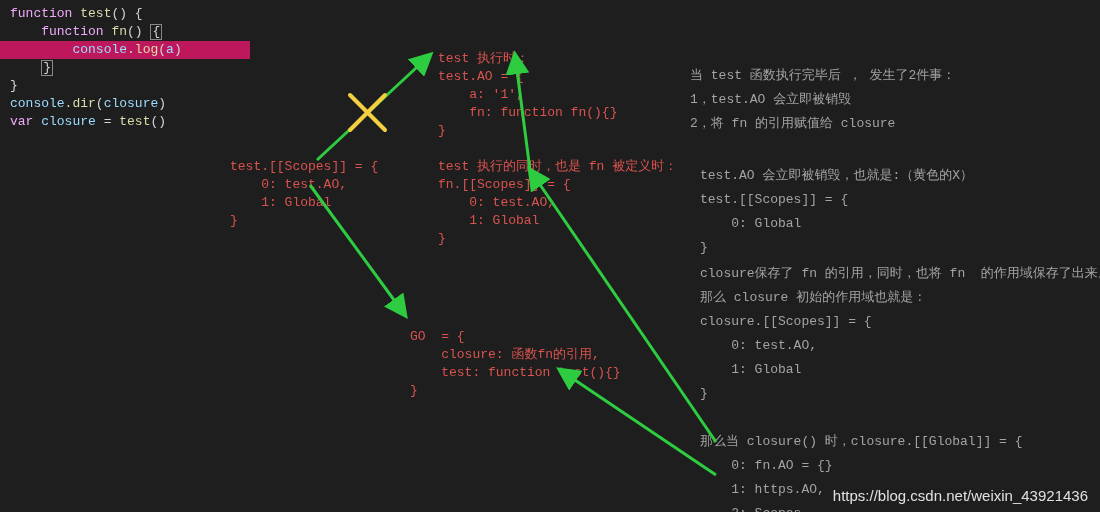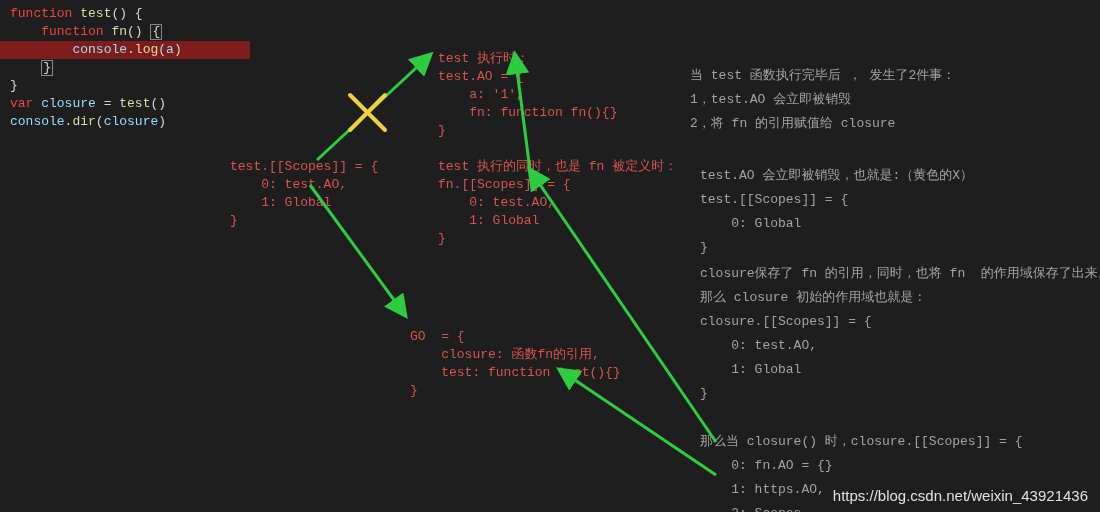--- a/index.html
+++ b/index.html
@@ -12,28 +12,28 @@
     height: 512px;
     position: relative;
     overflow: hidden;
   }
   .code-block {
     position: absolute;
     left: 10px;
     top: 5px;
     line-height: 18px;
   }
-  .kw { color: #ef4444; }
+  .kw { color: #f0abfc; }
   .fn { color: #dcdcaa; }
   .str { color: #ce9178; }
   .id { color: #9cdcfe; }
   .pn { color: #d4d4d4; }
   .ctrl { color: #c586c0; }
   .highlight-line {
-    background: #7f1d1d;
+    background: #be185d;
     display: inline-block;
     width: 250px;
     margin-left: -10px;
     padding-left: 10px;
   }
   .cursor-box {
     border: 1px solid #888;
     display: inline-block;
     padding: 0 1px;
     line-height: 14px;
@@ -69,22 +69,22 @@
 </style>
 </head>
 <body>
 
 <div class="code-block">
   <div><span class="kw">function</span> <span class="fn">test</span><span class="pn">() {</span></div>
   <div>&nbsp;&nbsp;&nbsp;&nbsp;<span class="kw">function</span> <span class="fn">fn</span><span class="pn">() </span><span class="cursor-box">{</span></div>
   <div class="highlight-line">&nbsp;&nbsp;&nbsp;&nbsp;&nbsp;&nbsp;&nbsp;&nbsp;<span class="id">console</span><span>.</span><span class="fn">log</span><span>(</span><span class="id">a</span><span>)</span></div>
   <div>&nbsp;&nbsp;&nbsp;&nbsp;<span class="cursor-box">}</span></div>
   <div><span>}</span></div>
+  <div><span class="id">console</span><span>.</span><span class="fn">dir</span><span>(</span><span class="id">closure</span><span>)</span></div>
   <div><span class="kw">var</span> <span class="id">closure</span><span> = </span><span class="fn">test</span><span>()</span></div>
-  <div><span class="id">console</span><span>.</span><span class="fn">dir</span><span>(</span><span class="id">closure</span><span>)</span></div>
 </div>
 
 <div class="red-block" style="left:230px; top:140px;">
 <span>test.[[Scopes]] = {</span>
 <span>    0: test.AO,</span>
 <span>    1: Global</span>
 <span>}</span>
 </div>
 
 <div class="red-block" style="left:438px; top:32px;">
@@ -126,21 +126,21 @@
 <div class="green-block" style="left:700px; top:238px;">
 <span>closure保存了 fn 的引用，同时，也将 fn  的作用域保存了出来。</span>
 <span>那么 closure 初始的作用域也就是：</span>
 <span>closure.[[Scopes]] = {</span>
 <span>    0: test.AO,</span>
 <span>    1: Global</span>
 <span>}</span>
 </div>
 
 <div class="green-block" style="left:700px; top:406px;">
-<span>那么当 closure() 时，closure.[[Scopes]] = {</span>
+<span>那么当 closure() 时，closure.[[Global]] = {</span>
 <span>    0: fn.AO = {}</span>
 <span>    1: https.AO,</span>
 <span>    2: Scopes</span>
 <span>}</span>
 </div>
 
 <div class="watermark">https://blog.csdn.net/weixin_43921436</div>
 
 <svg class="overlay">
   <defs>

